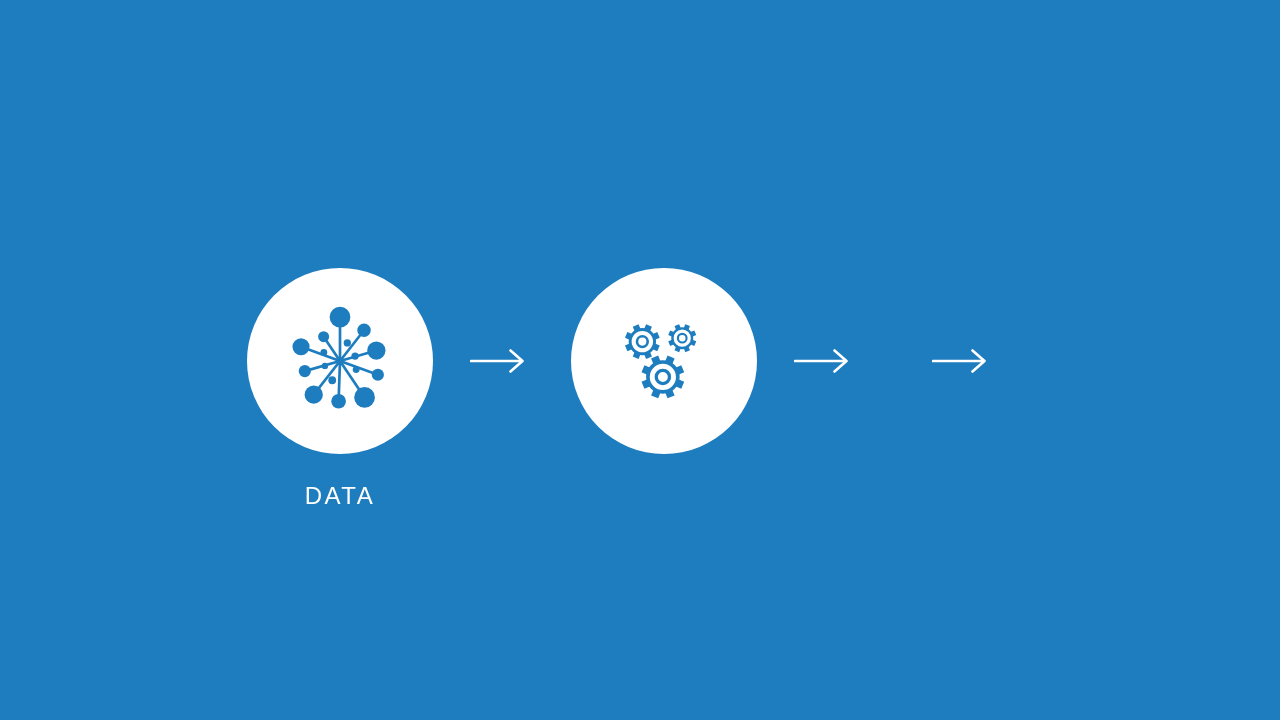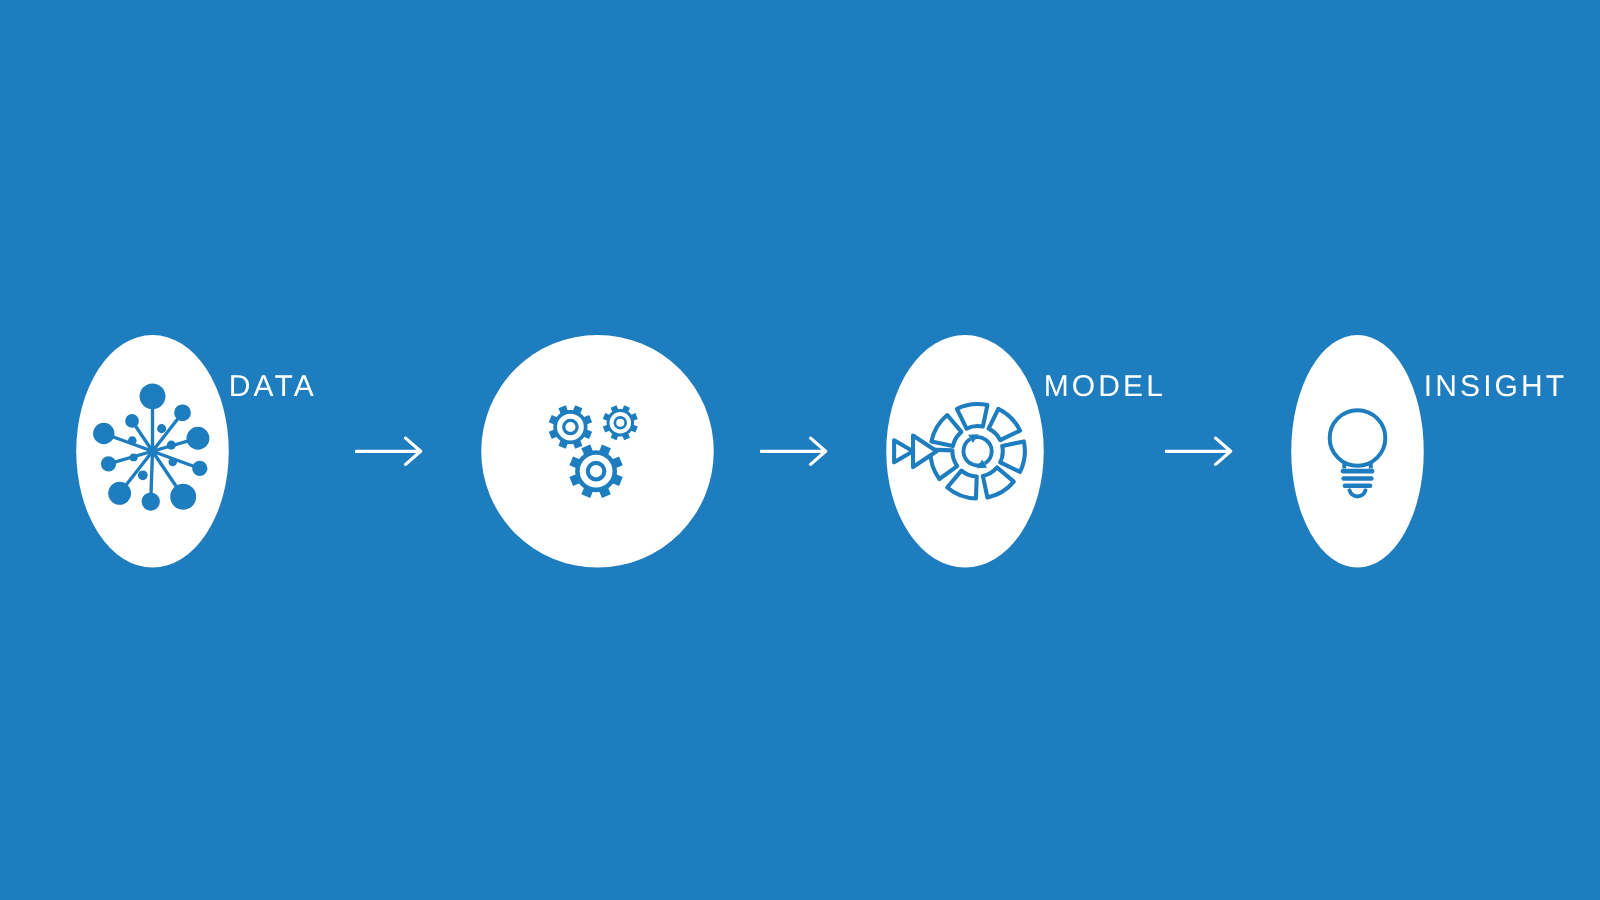--- a/index.html
+++ b/index.html
@@ -10,21 +10,22 @@
     font-family: "Liberation Sans", sans-serif;
   }
   .pipeline {
     display: flex;
     justify-content: center;
     align-items: flex-start;
     padding-top: 268px;
   }
   .step {
     display: flex;
-    flex-direction: row;
+    flex-direction: column;
+    align-items: center;
     width: 186px;
   }
   .circle {
     width: 186px;
     height: 186px;
     border-radius: 50%;
     background: var(--circle, #ffffff);
     display: flex;
     align-items: center;
     justify-content: center;
@@ -138,54 +139,21 @@
         </svg>
     </div>
   </div>
 
   <div class="arrow-cell">
     <svg class="arrow" viewBox="0 0 64 26" width="64" height="26">
       <path d="M1 13 H52 M40.5 2.5 L52.5 13 L40.5 23.5" fill="none" stroke="currentColor" stroke-width="2.6" stroke-linecap="round" stroke-linejoin="round"></path>
     </svg>
   </div>
 
-  <div class="step">
-    <div class="circle">
-      <svg class="icon icon-model" viewBox="-50 -50 100 100">
-          <path d="M -21.34 -6.24 A 30 30 0 0 1 -11.280000000000001 -22.98 L -2.2799999999999994 -12.26 A 16 16 0 0 0 -7.65 -3.33 Z" fill="#fff" stroke="#1e7dbf" stroke-width="2.6" stroke-linejoin="round"></path>
-          <path d="M -5.15 -26.96 A 30 30 0 0 1 14.24 -29.34 L 11.33 -15.65 A 16 16 0 0 0 0.9900000000000002 -14.38 Z" fill="#fff" stroke="#1e7dbf" stroke-width="2.6" stroke-linejoin="round"></path>
-          <path d="M 21.15 -26.96 A 30 30 0 0 1 34.96 -13.15 L 22.380000000000003 -7.01 A 16 16 0 0 0 15.01 -14.38 Z" fill="#fff" stroke="#1e7dbf" stroke-width="2.6" stroke-linejoin="round"></path>
-          <path d="M 37.34 -6.24 A 30 30 0 0 1 34.96 13.15 L 22.380000000000003 7.01 A 16 16 0 0 0 23.65 -3.33 Z" fill="#fff" stroke="#1e7dbf" stroke-width="2.6" stroke-linejoin="round"></path>
-          <path d="M 30.98 19.28 A 30 30 0 0 1 14.24 29.34 L 11.33 15.65 A 16 16 0 0 0 20.259999999999998 10.28 Z" fill="#fff" stroke="#1e7dbf" stroke-width="2.6" stroke-linejoin="round"></path>
-          <path d="M 6.95 29.98 A 30 30 0 0 1 -11.280000000000001 22.98 L -2.2799999999999994 12.26 A 16 16 0 0 0 7.4399999999999995 15.99 Z" fill="#fff" stroke="#1e7dbf" stroke-width="2.6" stroke-linejoin="round"></path>
-          <path d="M -16.27 17.63 A 30 30 0 0 1 -21.98 -1.05 L -7.99 -0.56 A 16 16 0 0 0 -4.9399999999999995 9.4 Z" fill="#fff" stroke="#1e7dbf" stroke-width="2.6" stroke-linejoin="round"></path>
-          <path d="M -33 -10 L -18 0 L -33 10 Z" fill="#fff" stroke="#1e7dbf" stroke-width="2.6" stroke-linejoin="round"></path>
-          <path d="M -45 -7 L -33 0 L -45 7 Z" fill="#fff" stroke="#1e7dbf" stroke-width="2.6" stroke-linejoin="round"></path>
-          <path d="M 4.92 -8.46 A 9 9 0 0 1 12.5 7.79" fill="none" stroke="#1e7dbf" stroke-width="2.4"></path>
-          <path d="M 7.3 10.8 L 14 10.4 L 11 5.2 Z" fill="#1e7dbf"></path>
-          <path d="M 11.08 8.46 A 9 9 0 0 1 3.5 -7.79" fill="none" stroke="#1e7dbf" stroke-width="2.4"></path>
-          <path d="M 8.7 -10.8 L 2 -10.4 L 5 -5.2 Z" fill="#1e7dbf"></path>
-        </svg>
-    </div>
-    <div class="label">MODEL</div>
-  </div>
 
   <div class="arrow-cell">
     <svg class="arrow" viewBox="0 0 64 26" width="64" height="26">
       <path d="M1 13 H52 M40.5 2.5 L52.5 13 L40.5 23.5" fill="none" stroke="currentColor" stroke-width="2.6" stroke-linecap="round" stroke-linejoin="round"></path>
     </svg>
   </div>
 
-  <div class="step">
-    <div class="circle">
-      <svg class="icon icon-bulb" viewBox="-50 -50 100 100">
-          <circle cx="0" cy="-10" r="21" fill="none" stroke="#1e7dbf" stroke-width="3"></circle>
-          <path d="M -10 8.4 L -10 13 M 10 8.4 L 10 13" stroke="#1e7dbf" stroke-width="3" fill="none"></path>
-          <path d="M -11 15 L 11 15" stroke="#1e7dbf" stroke-width="3.4" stroke-linecap="round"></path>
-          <path d="M -10.5 20.5 L 10.5 20.5" stroke="#1e7dbf" stroke-width="3.4" stroke-linecap="round"></path>
-          <path d="M -9.5 26 L 9.5 26" stroke="#1e7dbf" stroke-width="3.4" stroke-linecap="round"></path>
-          <path d="M -6 29.5 A 6.2 6.2 0 0 0 6 29.5" fill="none" stroke="#1e7dbf" stroke-width="3" stroke-linecap="round"></path>
-        </svg>
-    </div>
-    <div class="label">INSIGHT</div>
-  </div>
 
 </div>
 
 </body></html>

